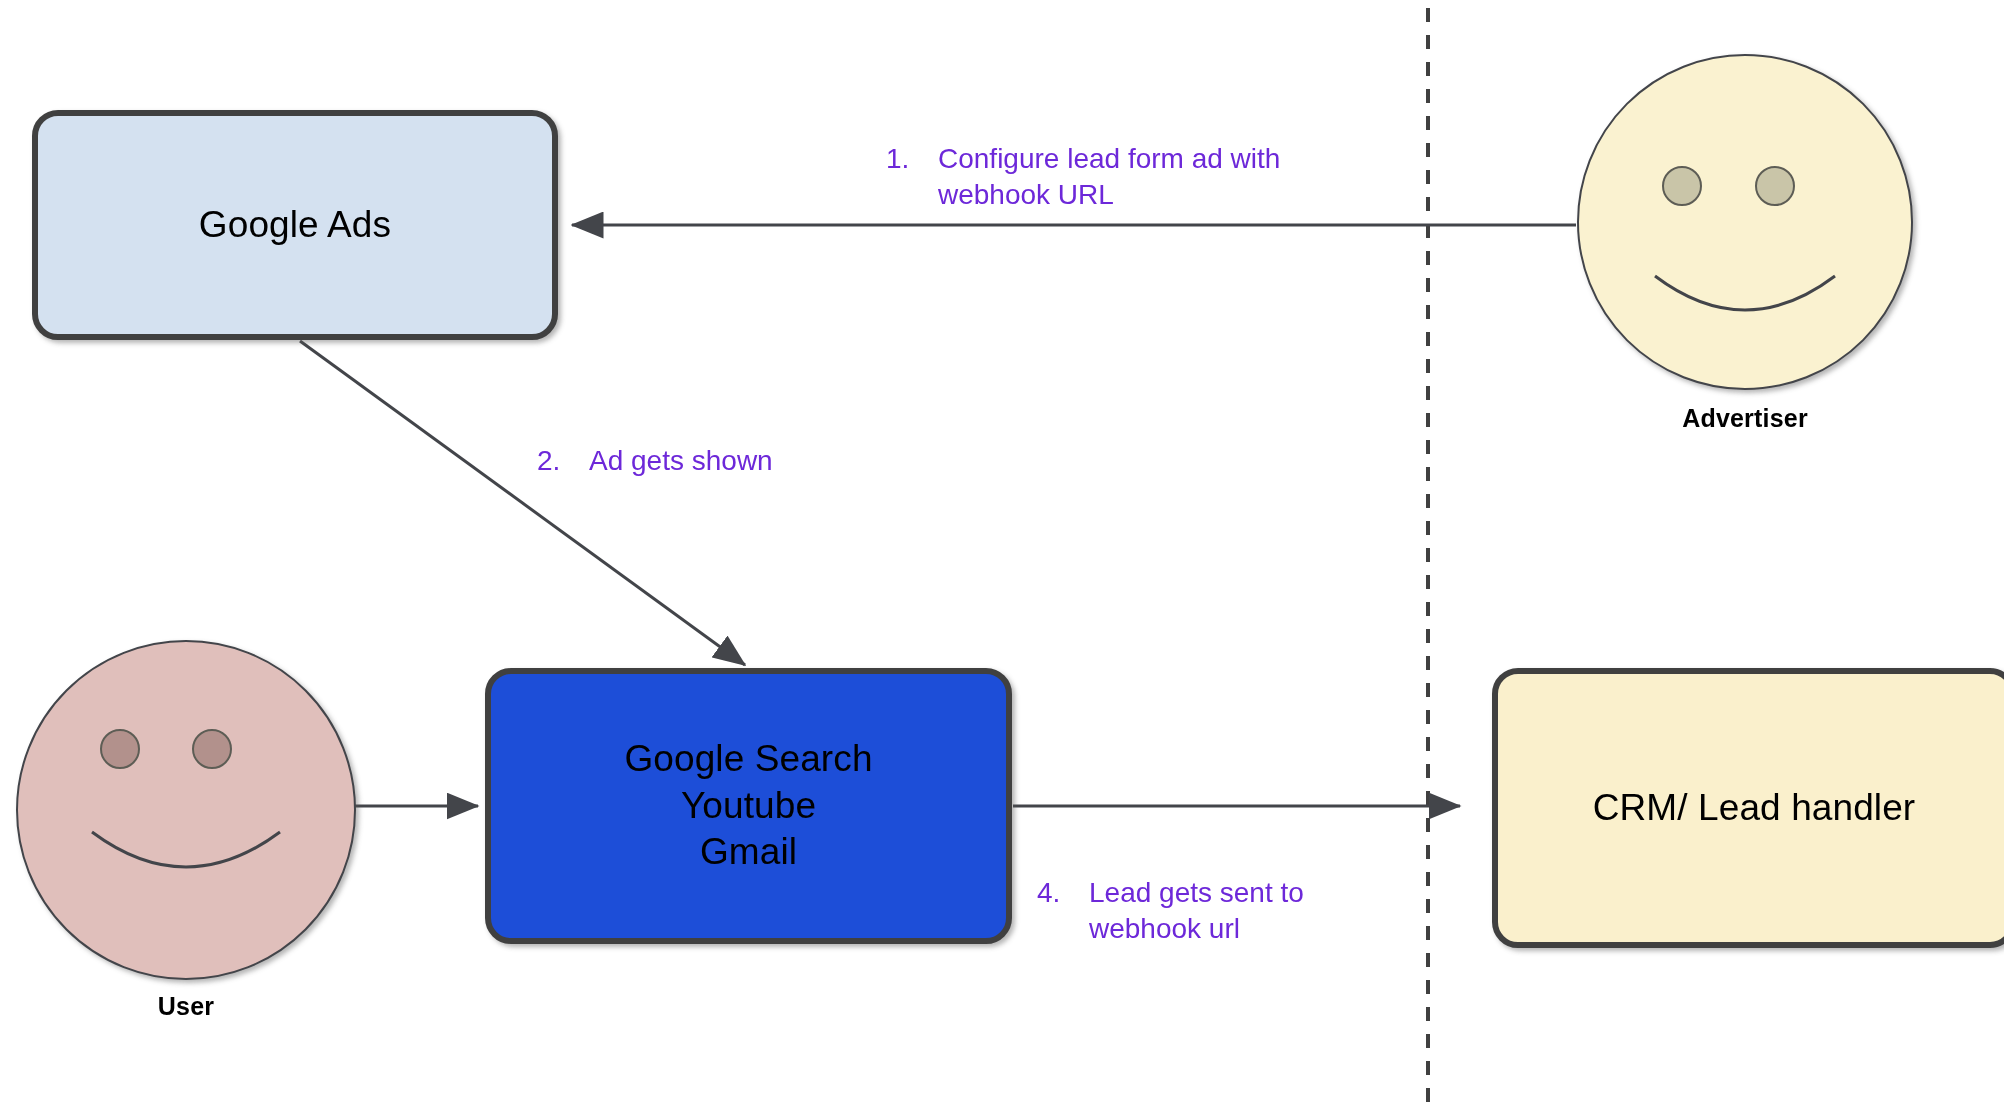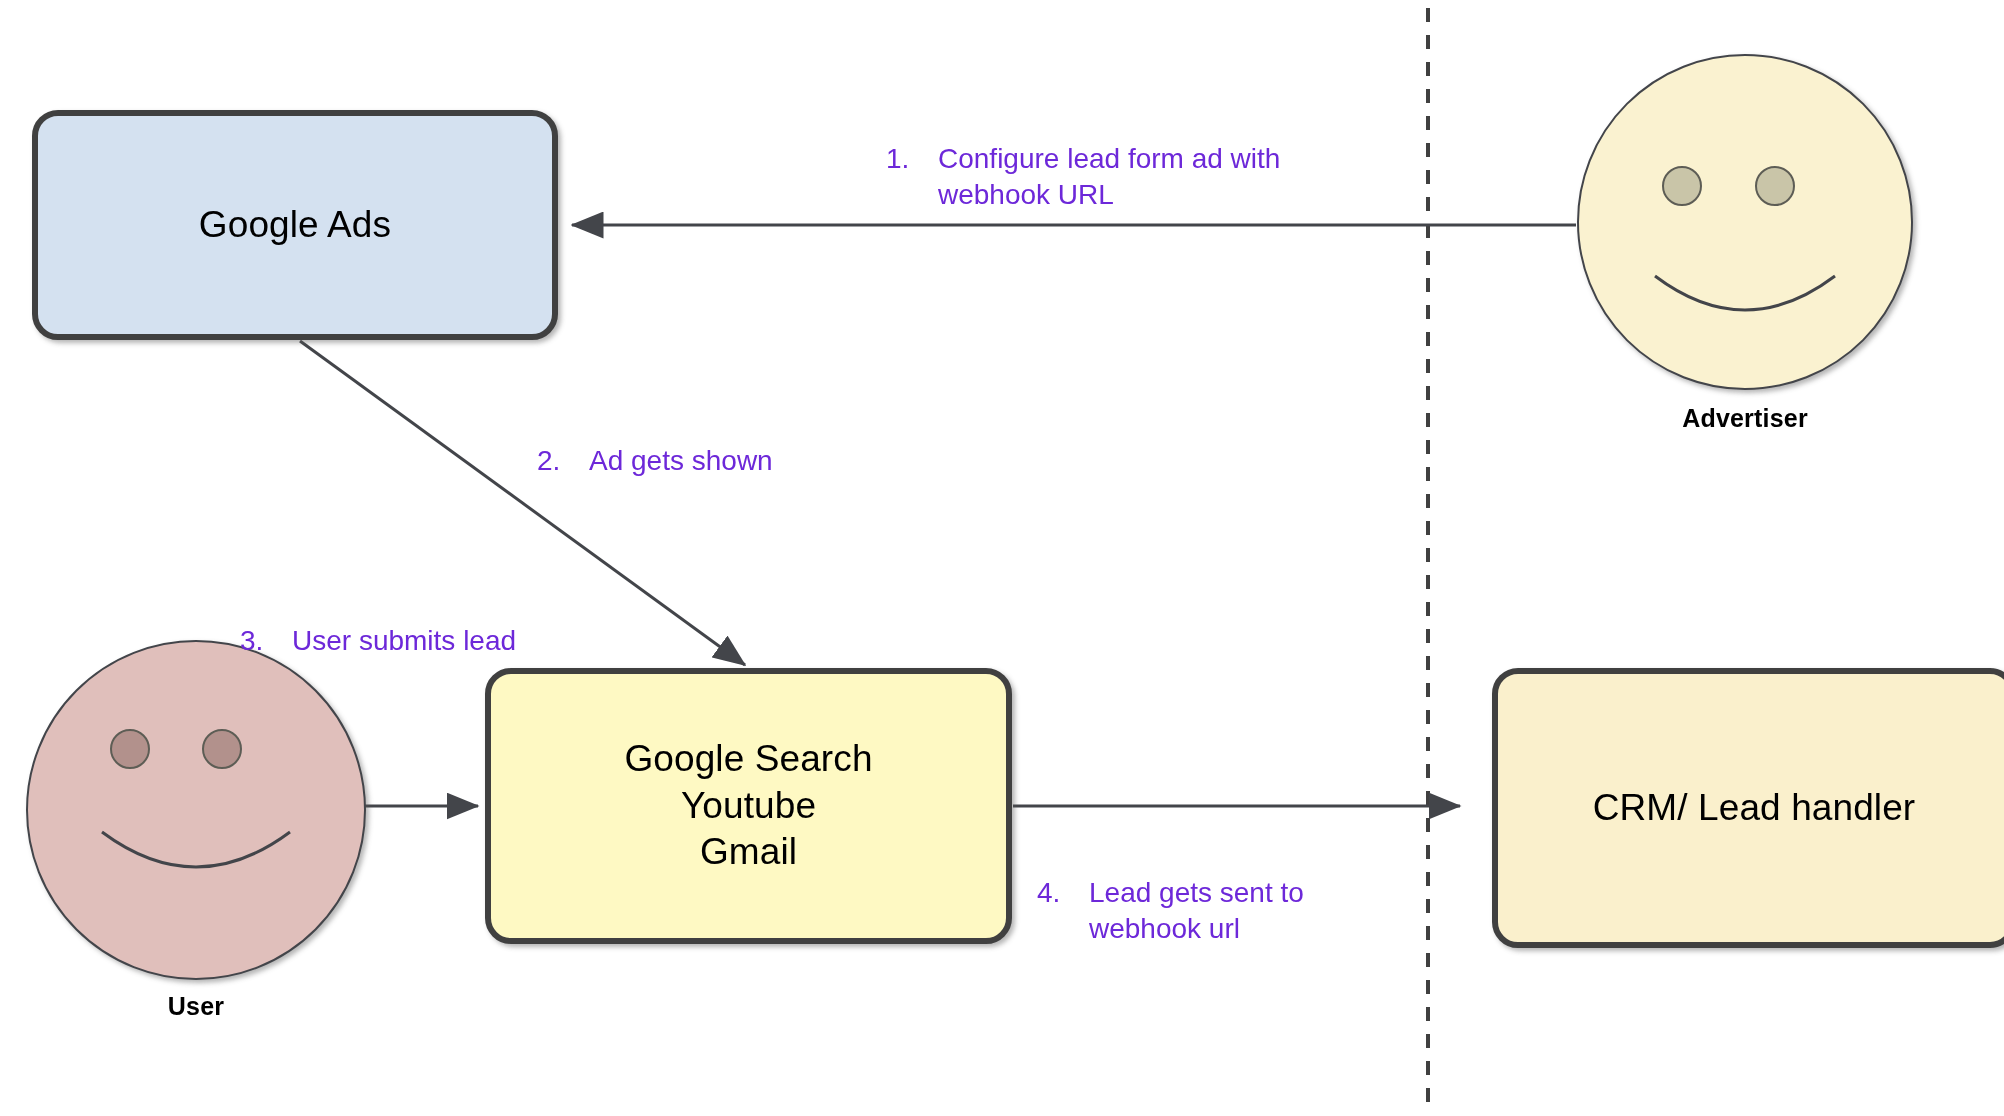--- a/index.html
+++ b/index.html
@@ -49,21 +49,21 @@
     letter-spacing: 0.1px;
     white-space: pre-line;
   }
 
   #node-google-ads {
     left: 32px; top: 110px; width: 526px; height: 230px;
     background: #d4e1f0;
   }
   #node-google-surfaces {
     left: 485px; top: 668px; width: 527px; height: 276px;
-    background: #fef9c3;
+    background: #1d4ed8;
   }
   #node-crm {
     left: 1466px; top: 668px; width: 524px; height: 280px;
     background: #faf0cc;
     margin-left: 26px;
   }
 
   
   .actor {
     position: absolute;
@@ -99,21 +99,21 @@
 
   #actor-advertiser { left: 1577px; top: 54px; width: 336px; height: 336px; }
   #actor-advertiser .actor-face { width: 336px; height: 336px; background: #faf2d0; }
   #actor-advertiser .eye {
     width: 40px; height: 40px; background: #c9c5a8; top: 112px;
   }
   #actor-advertiser .eye.left  { left: 85px; }
   #actor-advertiser .eye.right { left: 178px; }
   #actor-advertiser .actor-caption { top: 350px; }
 
-  #actor-user { left: 26px; top: 640px; width: 340px; height: 340px; }
+  #actor-user { left: 16px; top: 640px; width: 340px; height: 340px; }
   #actor-user .actor-face { width: 340px; height: 340px; background: #e0bfbb; }
   #actor-user .eye {
     width: 40px; height: 40px; background: #b2918c; top: 89px;
   }
   #actor-user .eye.left  { left: 84px; }
   #actor-user .eye.right { left: 176px; }
   #actor-user .actor-caption { top: 352px; }
 
   
   .edge-label {
@@ -196,22 +196,19 @@
 
   <div class="edge-label" id="label-step-1">
     <span class="num">1.</span><span class="txt">Configure lead form ad with
 webhook URL</span>
   </div>
 
   <div class="edge-label" id="label-step-2">
     <span class="num">2.</span><span class="txt">Ad gets shown</span>
   </div>
 
-  <div class="edge-label" id="label-step-3">
-    <span class="num">3.</span><span class="txt">User submits lead</span>
-  </div>
 
   <div class="edge-label" id="label-step-4">
     <span class="num">4.</span><span class="txt">Lead gets sent to
 webhook url</span>
   </div>
 
 </div>
 
 </body></html>

